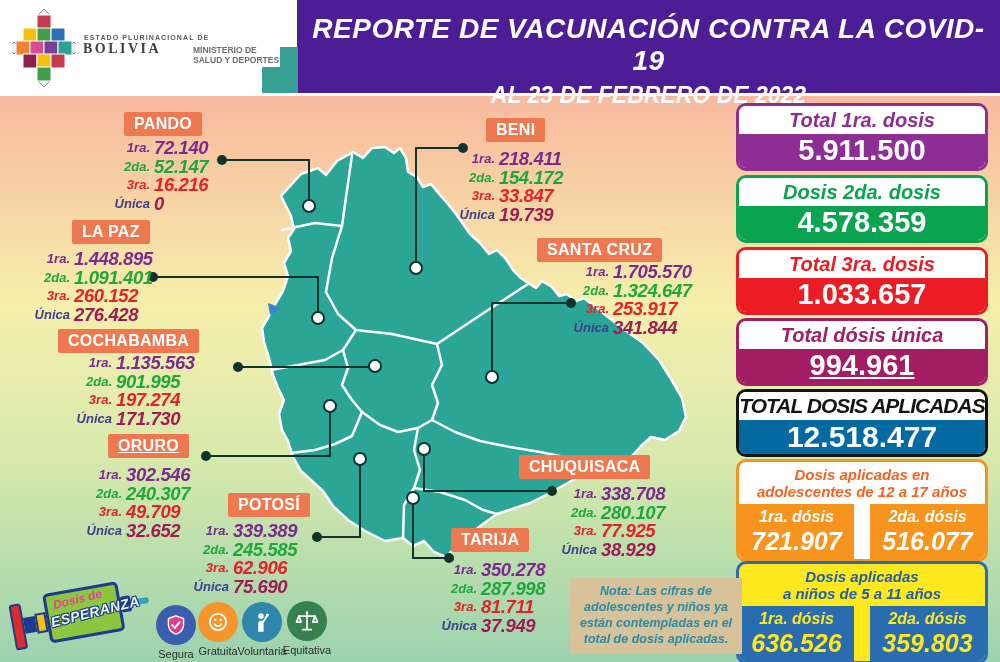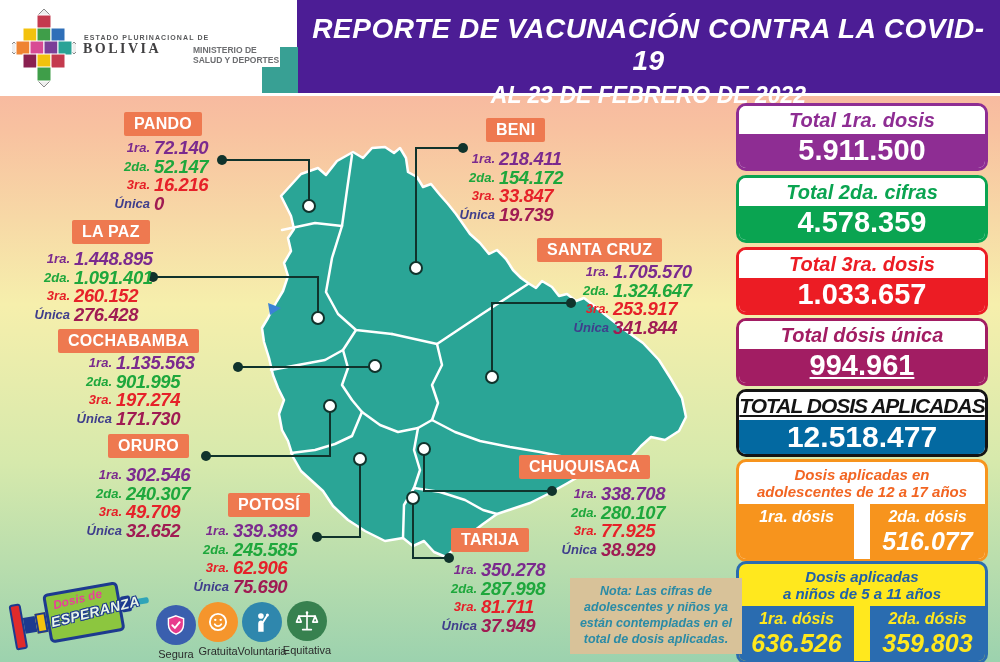--- a/index.html
+++ b/index.html
@@ -32,21 +32,21 @@
   .p4{color:#3f3e8c;} .v4{color:#a01b53;}
   
   .card{position:absolute;left:736px;width:252px;background:#fff;border-radius:10px;
         overflow:hidden;box-sizing:border-box;text-align:center;}
   .card .ct{font-weight:bold;font-style:italic;font-size:20px;line-height:28px;background:#fff;}
   .card .cv{font-weight:bold;font-size:29px;color:#fff;line-height:33px;padding-bottom:1px;}
   .card.purple{border:3px solid #8e2d93;} .card.purple .ct{color:#8e2d93;} .card.purple .cv{background:#8e2d93;}
   .card.green{border:3px solid #0aa451;} .card.green .ct{color:#0aa451;} .card.green .cv{background:#0aa451;}
   .card.red{border:3px solid #ec1c24;} .card.red .ct{color:#ec1c24;} .card.red .cv{background:#ec1c24;}
   .card.magenta{border:3px solid #a21d63;} .card.magenta .ct{color:#a21d63;} .card.magenta .cv{background:#a21d63;text-decoration:underline;}
-  .card.black{border:3px solid #141414;} .card.black .ct{color:#141414;font-size:21px;letter-spacing:-1px;text-decoration:underline;}
+  .card.black{border:3px solid #141414;} .card.black .ct{color:#141414;font-size:21px;letter-spacing:-1px;}
   .card.black .cv{background:#0369a1;font-size:30px;}
   .group-card{position:absolute;left:736px;width:252px;border-radius:10px;box-sizing:border-box;
               overflow:hidden;text-align:center;}
   .group-card .gt{font-weight:bold;font-style:italic;font-size:15px;line-height:17px;padding-top:4px;}
   .cells{display:grid;grid-template-columns:1fr 1fr;column-gap:16px;margin-top:4px;}
   .cell .cl{font-weight:bold;font-style:italic;font-size:16px;line-height:20px;padding-top:3px;}
   .cell .cn{font-weight:bold;font-style:italic;font-size:25px;line-height:28px;padding-bottom:4px;}
   .adol{background:#fff;border:3px solid #f7941d;}
   .adol .gt{color:#f26522;}
   .adol .cell{background:#f7941d;color:#fff;}
@@ -216,21 +216,21 @@
         <span class="val v1">1.135.563</span>
         <span class="pref p2">2da.</span>
         <span class="val v2">901.995</span>
         <span class="pref p3">3ra.</span>
         <span class="val v3">197.274</span>
         <span class="pref p4">Única</span>
         <span class="val v4">171.730</span>
       </div>
     </div>
     <div>
-      <div class="dept-title" style="left: 108px; top: 434px;">ORURO</div>
+      <div class="dept-title" style="left: 108px; top: 434px; text-decoration: underline;">ORURO</div>
       <div class="dept-rows" style="left: 70px; top: 466px;">
         <span class="pref p1">1ra.</span>
         <span class="val v1">302.546</span>
         <span class="pref p2">2da.</span>
         <span class="val v2">240.307</span>
         <span class="pref p3">3ra.</span>
         <span class="val v3">49.709</span>
         <span class="pref p4">Única</span>
         <span class="val v4">32.652</span>
       </div>
@@ -300,21 +300,21 @@
         <span class="val v4">37.949</span>
       </div>
     </div>
   </div>
 
 <div class="card purple" style="top:103px">
   <div class="ct">Total 1ra. dosis</div>
   <div class="cv">5.911.500</div>
 </div>
 <div class="card green" style="top:175px">
-  <div class="ct">Total 2da. cifras</div>
+  <div class="ct">Dosis 2da. dosis</div>
   <div class="cv">4.578.359</div>
 </div>
 <div class="card red" style="top:247px">
   <div class="ct">Total 3ra. dosis</div>
   <div class="cv">1.033.657</div>
 </div>
 <div class="card magenta" style="top:318px">
   <div class="ct">Total dósis única</div>
   <div class="cv">994.961</div>
 </div>
@@ -322,20 +322,21 @@
   <div class="ct">TOTAL DOSIS APLICADAS</div>
   <div class="cv">12.518.477</div>
 </div>
 
 <div class="group-card adol" style="top:459px">
   <div class="gt">Dosis aplicadas en</div>
   <div class="gt" style="padding-top:0">adolescentes de 12 a 17 años</div>
   <div class="cells">
     <div class="cell">
       <div class="cl">1ra. dósis</div>
+      <div class="cn">721.907</div>
     </div>
     <div class="cell">
       <div class="cl">2da. dósis</div>
       <div class="cn">516.077</div>
     </div>
   </div>
 </div>
 
 <div class="group-card ninos" style="top:561px">
   <div class="gt">Dosis aplicadas</div>

